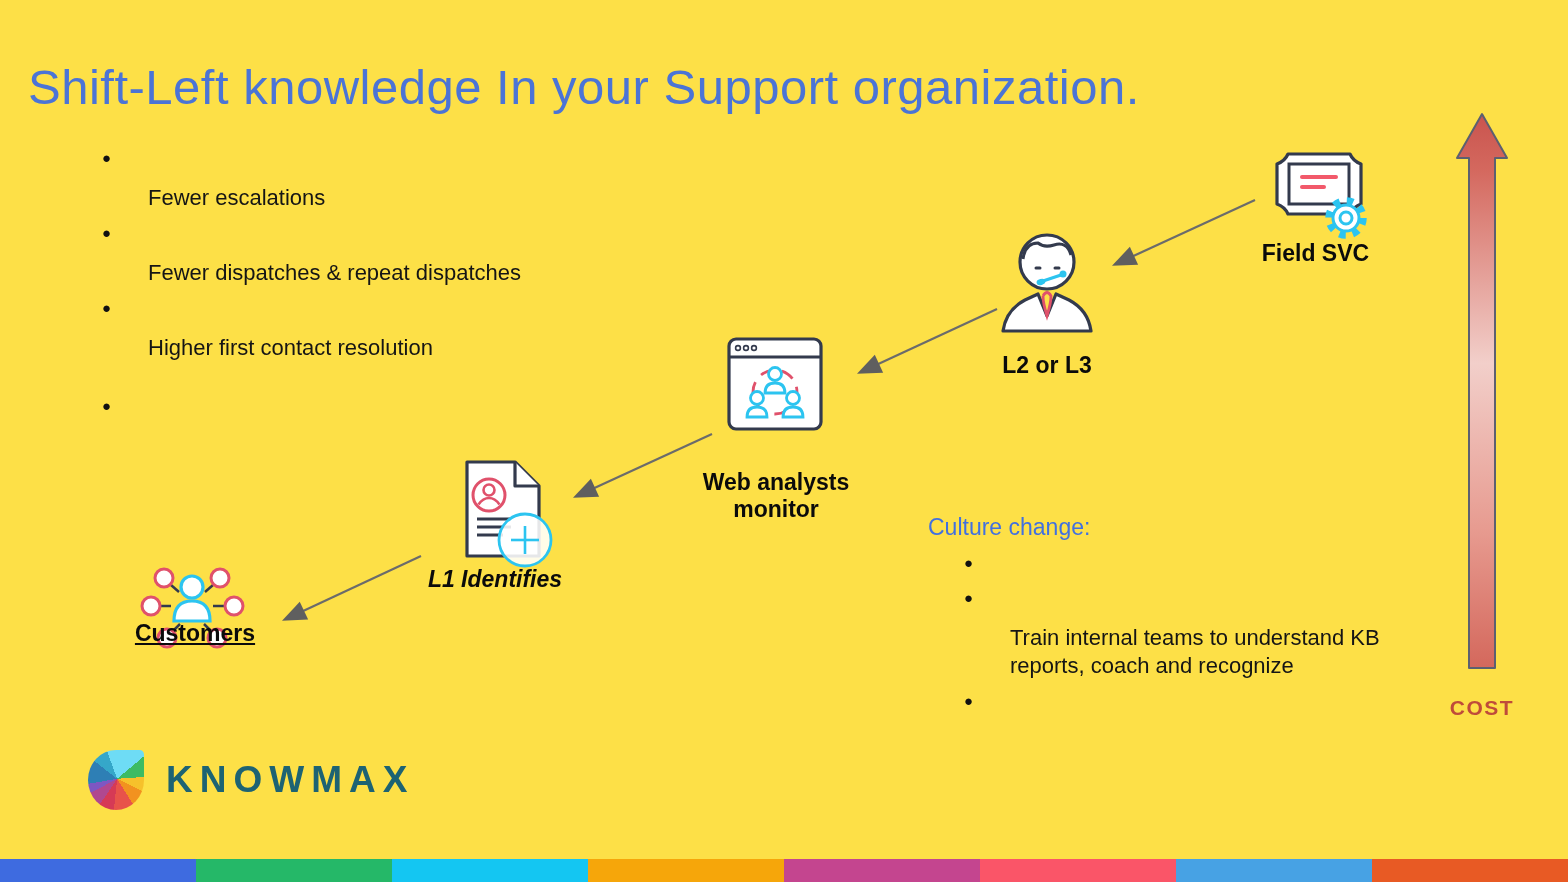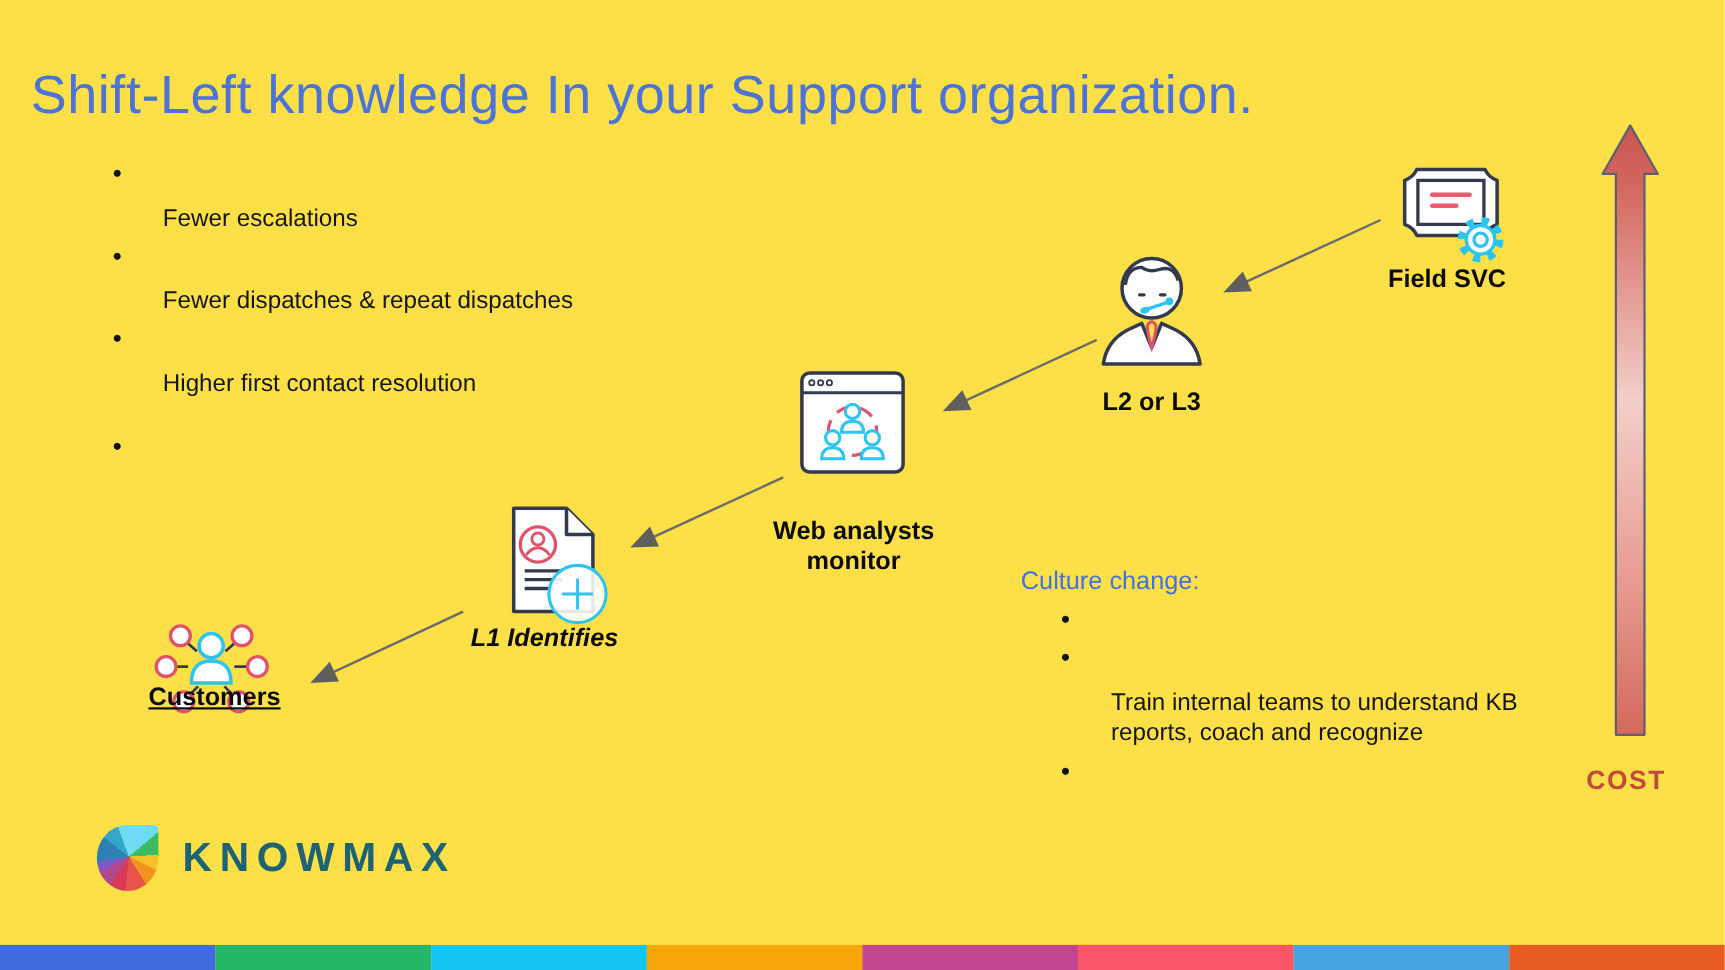--- a/index.html
+++ b/index.html
@@ -34,22 +34,22 @@
   #label-web{left:690px;top:469px;width:172px;}
   #node-l2{left:998px;top:228px;}
   #label-l2{left:972px;top:352px;width:150px;}
   #node-field{left:1262px;top:148px;}
   #label-field{left:1243px;top:240px;width:145px;text-align:center;}
 
   .arrows-overlay{position:absolute;left:0;top:0;width:1568px;height:882px;pointer-events:none;}
 
   
   #cost-arrow{position:absolute;left:1449px;top:112px;}
-  #cost-label{position:absolute;left:1442px;top:696px;width:80px;
-              font-size:24px;font-weight:700;letter-spacing:1.5px;color:#bf4b3a;}
+  #cost-label{position:absolute;left:1442px;top:696px;width:80px;text-align:center;
+              font-size:21px;font-weight:700;letter-spacing:1.5px;color:#bf4b3a;}
 
   
   .logo{position:absolute;left:88px;top:750px;display:flex;align-items:center;}
   .logo-mark{width:56px;height:60px;border-radius:52% 8% 52% 52%;
              background:conic-gradient(from 8deg at 52% 48%,
                #6edcf5 0 42deg,#3dbb63 42deg 78deg,#f6c12b 78deg 108deg,
                #f2921f 108deg 140deg,#e8534a 140deg 178deg,#d63a55 178deg 206deg,
                #b0488f 206deg 234deg,#7e57c2 234deg 252deg,#2e7fb5 252deg 300deg,
                #35a7c9 300deg 332deg,#6edcf5 332deg 360deg);}
   .logo-text{margin-left:22px;font-size:37px;font-weight:700;letter-spacing:7px;color:#1d6373;}

